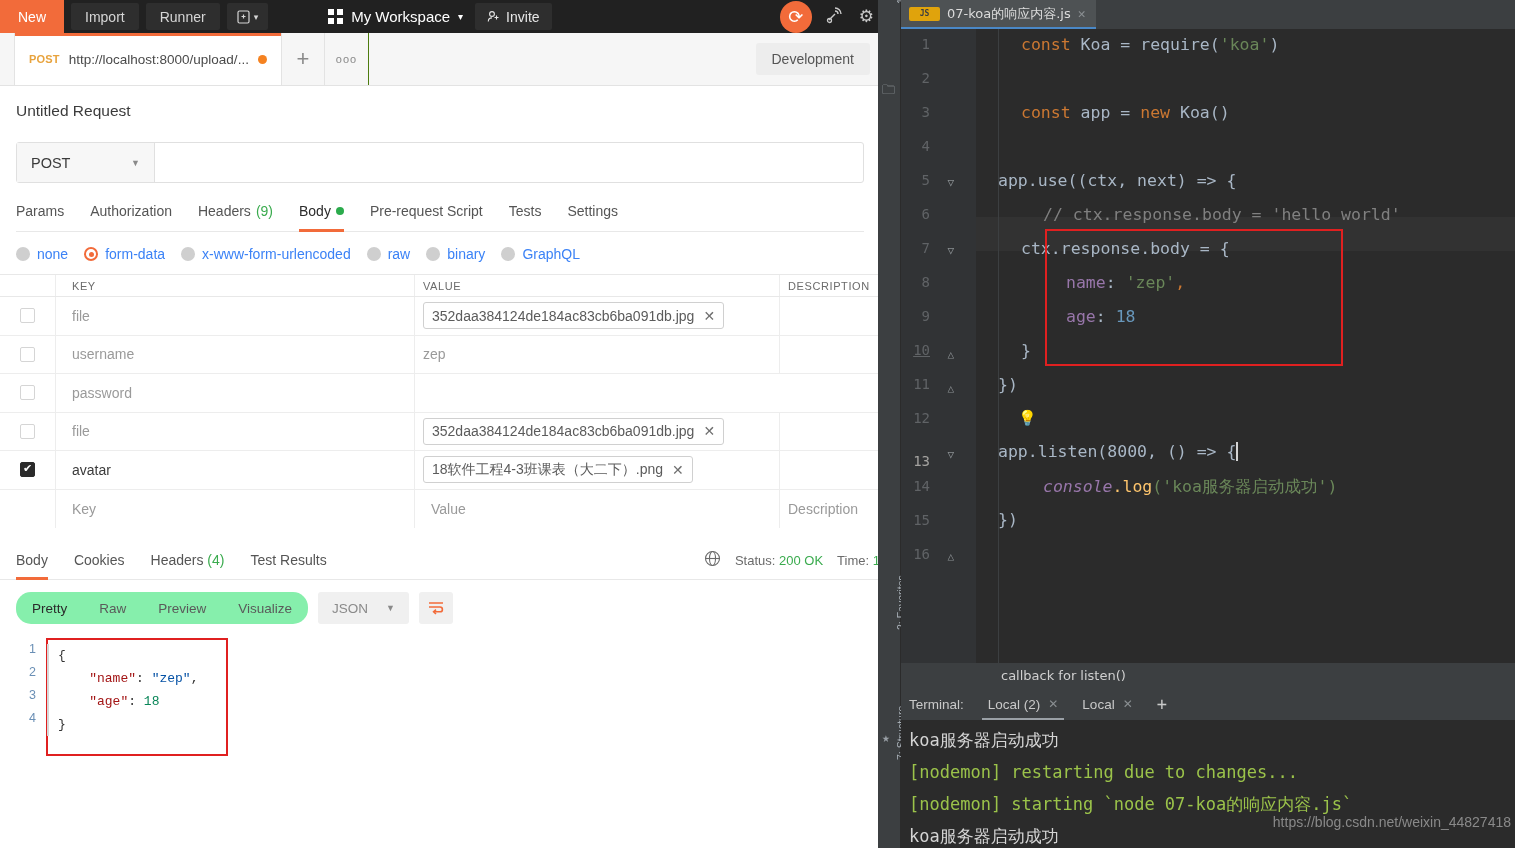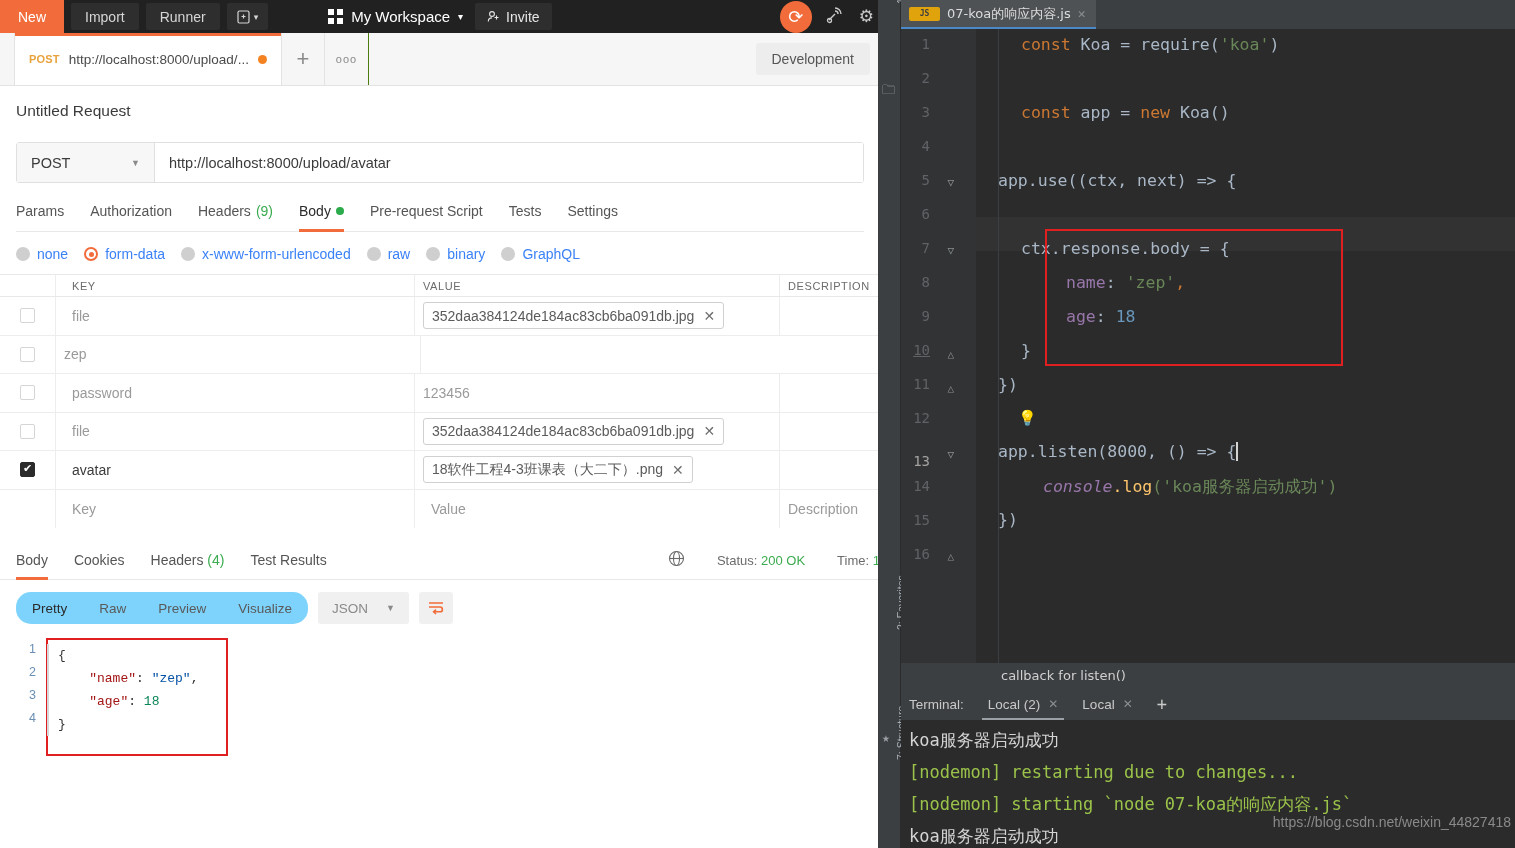--- a/index.html
+++ b/index.html
@@ -77,25 +77,25 @@
   .chk.on::after { content:"✔"; color:#fff; font-size:11px; position:absolute; left:2px; top:-1px; }
   .filechip { border:1px solid #d0d0d0; border-radius:3px; height:27px; display:inline-flex; align-items:center;
               gap:9px; padding:0 8px; font-size:14px; color:#5b5b5b; background:#fff; }
   .filechip .x { color:#6f6f6f; font-size:14px; }
   .key-dark { color:#3b3b3b !important; }
 
   
   .resp-tabs { display:flex; gap:26px; padding:0 16px; border-bottom:1px solid #e8e8e8; margin-top:12px; position:relative; }
   .resp-tab { font-size:14px; color:#555; padding:12px 0 11px 0; position:relative; }
   .resp-tab.active::after { content:""; position:absolute; left:0; right:0; bottom:-1px; height:3px; background:#f26b3a; }
-  .resp-meta { position:absolute; right:0px; top:10px; display:flex; align-items:center; gap:32px; font-size:13px; color:#6b6b6b; }
+  .resp-meta { position:absolute; right:0px; top:10px; display:flex; align-items:center; gap:14px; font-size:13px; color:#6b6b6b; }
   .ok { color:#3aab4e; }
 
   .fmt-bar { display:flex; align-items:center; gap:0; margin:12px 16px 0 16px; }
-  .fmt-group { background:#7dd3fc; border-radius:15px; display:flex; height:32px; align-items:flex-start; }
+  .fmt-group { background:#86efac; border-radius:15px; display:flex; height:32px; align-items:flex-start; }
   .fmt-btn { font-size:13.5px; color:#5a5a5a; padding:0 16px; height:32px; display:flex; align-items:center; }
   .fmt-btn.active { color:#2b2b2b; }
   .fmt-json { background:#f0f0f0; border-radius:3px; height:32px; display:flex; align-items:center; gap:18px;
               padding:0 14px; margin-left:10px; font-size:13.5px; color:#8a8a8a; }
   .wrap-btn { background:#f0f0f0; border-radius:3px; height:32px; width:34px; margin-left:10px;
               display:flex; align-items:center; justify-content:center; color:#f26b3a; font-size:15px; }
 
   .json-area { display:flex; margin:14px 0 0 16px; position:relative; }
   .gutter { width:30px; text-align:right; color:#6a8fb5; font-size:12.5px; line-height:23px; padding-right:10px; }
   .json-box { border:2px solid #e02020; width:182px; height:118px; padding:4px 0 0 10px; position:relative; }
@@ -214,21 +214,20 @@
     <div class="pm-env">Development</div>
   </div>
 
   <div class="req-title">Untitled Request</div>
 
   <div class="url-row">
     <div class="method-sel">
       <span>POST</span>
       <span class="caret">▼</span>
     </div>
-    <div class="url-input">http://localhost:8000/upload/avatar</div>
   </div>
 
   <div class="req-tabs">
     <div class="req-tab">
         <span>Params</span>
       </div>
     <div class="req-tab">
         <span>Authorization</span>
       </div>
     <div class="req-tab">
@@ -296,30 +295,30 @@
             <span class="x">✕</span>
           </span>
         </div>
       <div class="c-desc"></div>
     </div>
 
     <div class="fd-row">
       <div class="c-chk">
           <span class="chk"></span>
         </div>
+      <div class="c-key">username</div>
       <div class="c-val">zep</div>
       <div class="c-desc"></div>
     </div>
 
     <div class="fd-row">
       <div class="c-chk">
           <span class="chk"></span>
         </div>
       <div class="c-key">password</div>
-      <div class="c-val">123456</div>
       <div class="c-desc"></div>
     </div>
 
     <div class="fd-row">
       <div class="c-chk">
           <span class="chk"></span>
         </div>
       <div class="c-key">file</div>
       <div class="c-val">
           <span class="filechip">
@@ -461,20 +460,21 @@
     </div>
     <div class="vline"></div>
 
     <div class="code">
       <div class="cl" style="top:6px;"><span class="kw">const</span><span class="id"> Koa </span><span class="punc">= </span><span class="id">require</span><span class="punc">(</span><span class="str">'koa'</span><span class="punc">)</span><span class="cursorbk"></span></div>
 
       <div class="cl" style="top:74px;"><span class="kw">const</span><span class="id"> app </span><span class="punc">= </span><span class="kw">new</span><span class="id"> Koa</span><span class="punc">()</span><span class="cursorbk"></span></div>
 
       <div class="cl" style="top:142px; left:0;"><span class="id">app.use((ctx, next) =&gt; {</span></div>
 
+      <div class="cl" style="top:176px; left:45px;"><span class="cmt">// ctx.response.body = 'hello world'</span></div>
 
       <div class="cl" style="top:210px; left:23px;"><span class="id">ctx.response.body = {</span></div>
 
       <div class="cl" style="top:244px; left:68px;"><span class="prop">name</span><span class="punc">: </span><span class="str">'zep'</span><span class="kw">,</span></div>
 
       <div class="cl" style="top:278px; left:68px;"><span class="prop">age</span><span class="punc">: </span><span class="num">18</span></div>
 
       <div class="cl" style="top:312px; left:23px;"><span class="id">}</span></div>
 
       <div class="cl" style="top:346px; left:0;"><span class="id">})</span><span class="cursorbk"></span></div>

